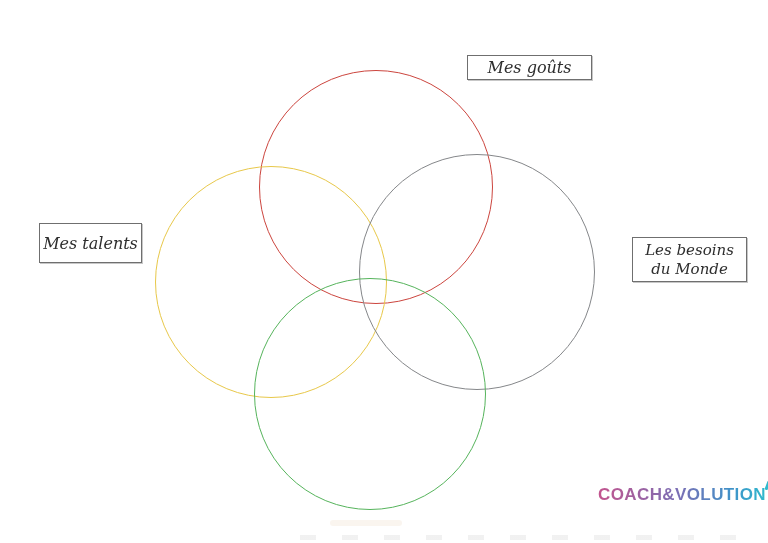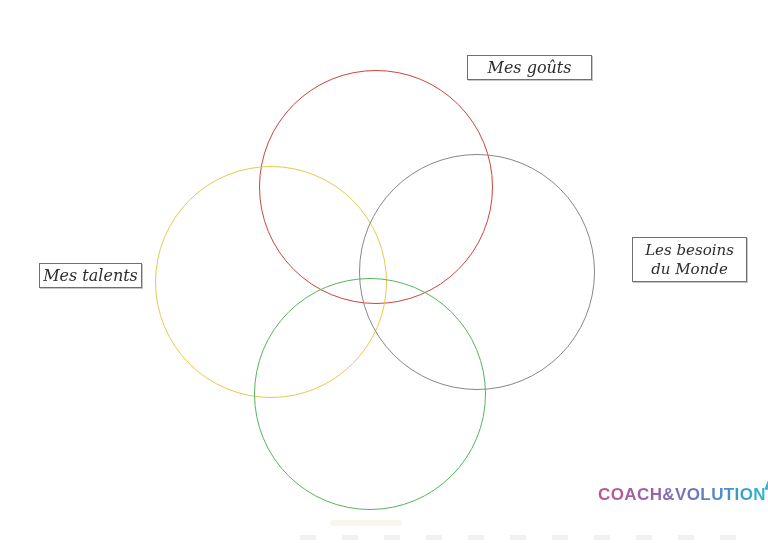--- a/index.html
+++ b/index.html
@@ -32,21 +32,21 @@
     border: 1px solid #6f6f6f;
     background: #ffffff;
     box-shadow: 1px 1px 0 rgba(0,0,0,0.22);
     font-style: italic;
     font-size: 16px;
     color: #2e2e2e;
     text-align: center;
     white-space: nowrap;
   }
   .label-box.tastes  { left: 467px; top: 55px;  width: 125px; height: 25px; }
-  .label-box.talents { left: 39px;  top: 223px; width: 103px; height: 25px; margin-top: 40px; }
+  .label-box.talents { left: 39px;  top: 223px; width: 103px; height: 40px; }
   .label-box.world   { left: 632px; top: 237px; width: 115px; height: 45px; flex-direction: column; font-size: 15px; line-height: 19px; }
   .label-box.money   { left: 100px; top: 450px; width: 140px; height: 30px; }
 
   .logo {
     position: absolute;
     left: 598px;
     top: 485px;
     font-family: "Liberation Sans", sans-serif;
     font-weight: bold;
     font-size: 17px;

